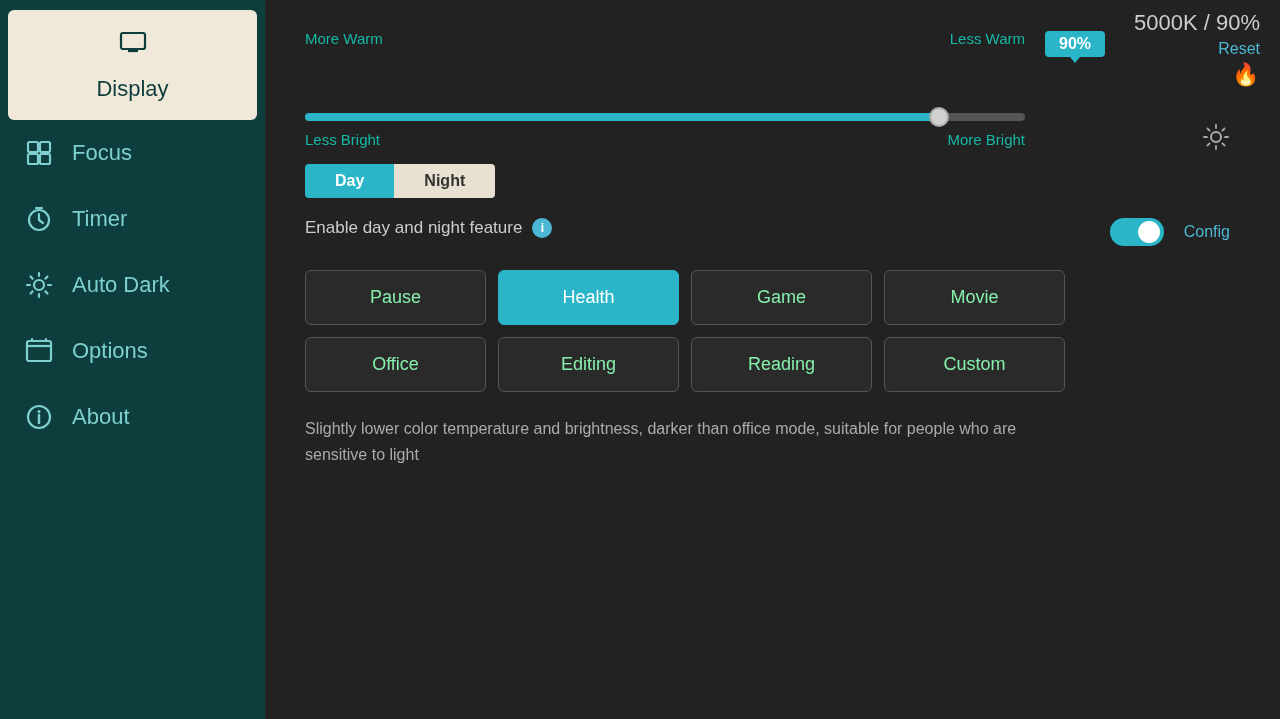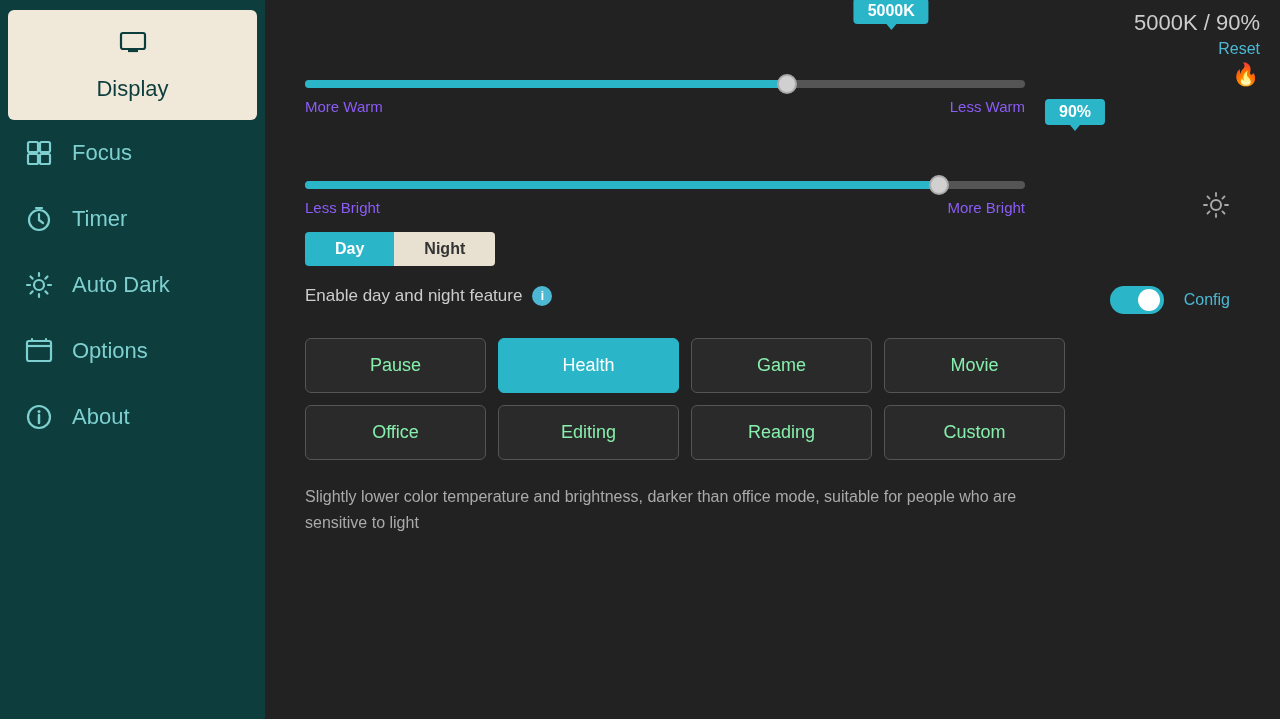--- a/index.html
+++ b/index.html
@@ -140,21 +140,21 @@
       top: 50%;
       transform: translateY(-50%);
       cursor: pointer;
       border: 2px solid #aaa;
     }
 
     .slider-labels {
       display: flex;
       justify-content: space-between;
       width: 720px;
-      color: #8b5cf6;
+      color: #14b8a6;
       font-size: 15px;
       margin-bottom: 16px;
     }
 
     
     .day-night-row {
       display: flex;
       gap: 0;
       margin: 16px 0 20px 0;
       width: 200px;
@@ -351,27 +351,20 @@
 
 <div class="main">
 
   <div class="top-info">
     <span class="temp-brightness">5000K / 90%</span>
     <a class="reset-link">Reset</a>
     <span class="droplet-icon">🔥</span>
   </div>
 
   <div class="sliders-section">
-    <div class="slider-row" style="padding-top: 40px; position: relative;">
-      <div class="slider-tooltip" style="left: calc(67% + 0px);">5000K</div>
-      <div class="slider-track">
-        <div class="slider-fill" style="width: 67%;"></div>
-        <div class="slider-thumb" style="left: calc(67% - 10px);"></div>
-      </div>
-    </div>
     <div class="slider-labels">
       <span>More Warm</span>
       <span>Less Warm</span>
     </div>
 
     <div class="slider-row" style="padding-top: 40px; position: relative;">
       <div class="slider-tooltip" style="left: calc(88% + 0px);">90%</div>
       <div class="slider-track" style="position: relative;">
         <div class="slider-fill" style="width: 88%;"></div>
         <div class="slider-thumb" style="left: calc(88% - 10px);"></div>

